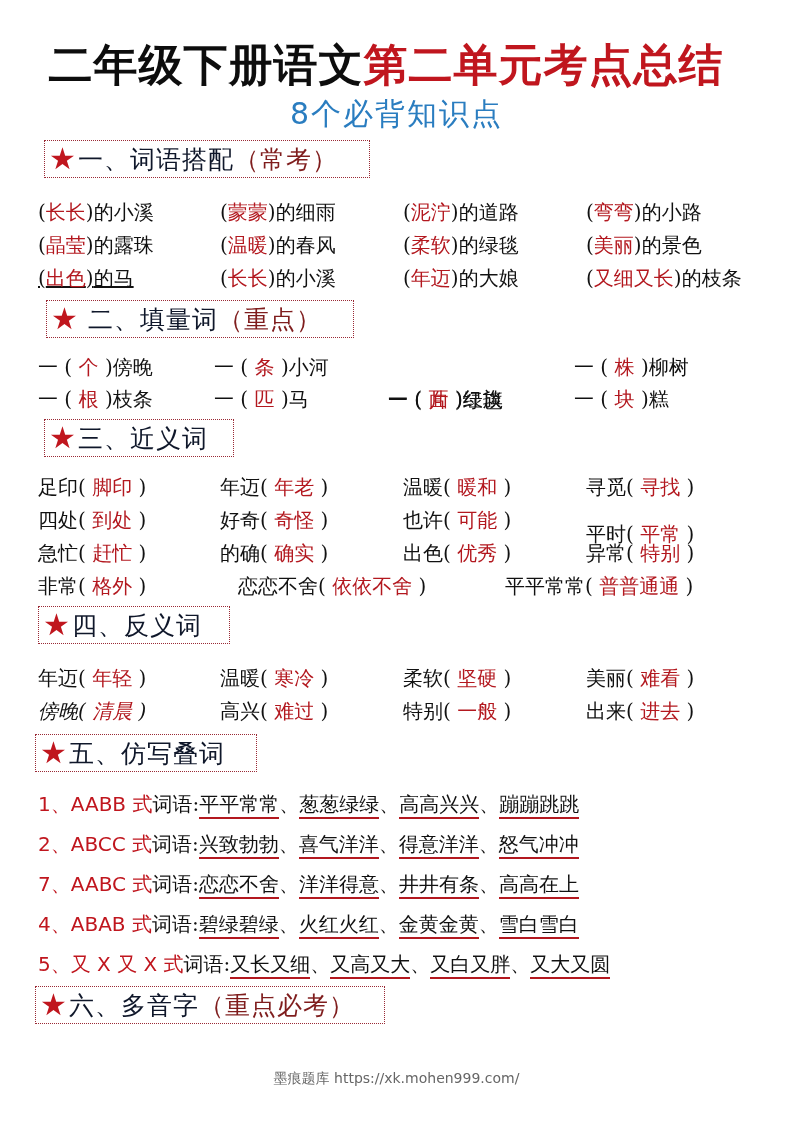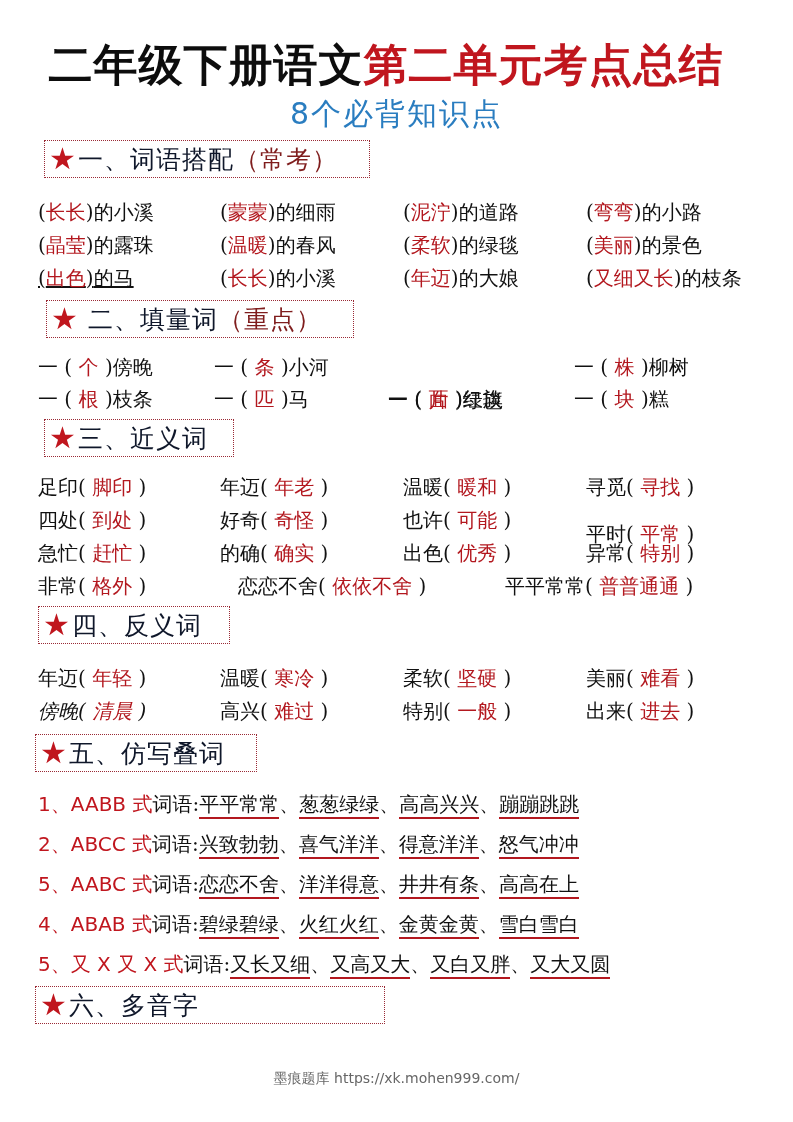--- a/index.html
+++ b/index.html
@@ -109,23 +109,24 @@
     <div class="row" style="left:586px; top:697px;"><span class="k">出来( </span><span class="r">进去</span><span class="k"> )</span></div>
   </div>
 
 <div class="abs sec" style="left:35px; top:734px; width:222px;">
   <span class="star">★</span>
   <span class="stitle">五、仿写叠词</span>
 </div>
 <div id="redup">
     <div class="lst" style="top:789px;"><span class="pre">1、AABB 式</span><span class="k">词语:</span><span class="u k">平平常常</span><span class="k">、</span><span class="u k">葱葱绿绿</span><span class="k">、</span><span class="u k">高高兴兴</span><span class="k">、</span><span class="u k">蹦蹦跳跳</span></div>
     <div class="lst" style="top:829px;"><span class="pre">2、ABCC 式</span><span class="k">词语:</span><span class="u k">兴致勃勃</span><span class="k">、</span><span class="u k">喜气洋洋</span><span class="k">、</span><span class="u k">得意洋洋</span><span class="k">、</span><span class="u k">怒气冲冲</span></div>
-    <div class="lst" style="top:869px;"><span class="pre">5、AABC 式</span><span class="k">词语:</span><span class="u k">恋恋不舍</span><span class="k">、</span><span class="u k">洋洋得意</span><span class="k">、</span><span class="u k">井井有条</span><span class="k">、</span><span class="u k">高高在上</span></div>
+    <div class="lst" style="top:869px;"><span class="pre">7、AABC 式</span><span class="k">词语:</span><span class="u k">恋恋不舍</span><span class="k">、</span><span class="u k">洋洋得意</span><span class="k">、</span><span class="u k">井井有条</span><span class="k">、</span><span class="u k">高高在上</span></div>
     <div class="lst" style="top:909px;"><span class="pre">4、ABAB 式</span><span class="k">词语:</span><span class="u k">碧绿碧绿</span><span class="k">、</span><span class="u k">火红火红</span><span class="k">、</span><span class="u k">金黄金黄</span><span class="k">、</span><span class="u k">雪白雪白</span></div>
     <div class="lst" style="top:949px;"><span class="pre">5、又 X 又 X 式</span><span class="k">词语:</span><span class="u k">又长又细</span><span class="k">、</span><span class="u k">又高又大</span><span class="k">、</span><span class="u k">又白又胖</span><span class="k">、</span><span class="u k">又大又圆</span></div>
   </div>
 
 <div class="abs sec" style="left:35px; top:986px; width:350px;">
   <span class="star">★</span>
   <span class="stitle">六、多音字</span>
+  <span class="snote">（重点必考）</span>
 </div>
 
 <div class="abs footer">墨痕题库 https://xk.mohen999.com/</div>
 
 </body></html>

